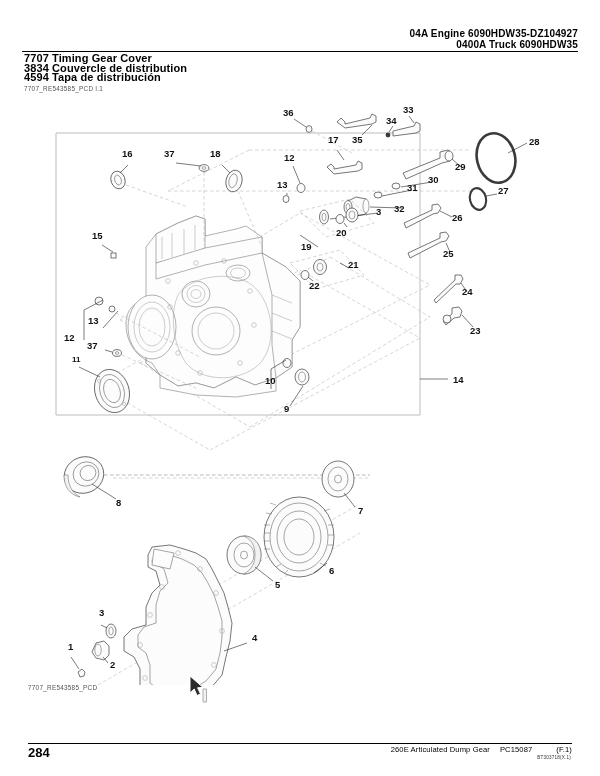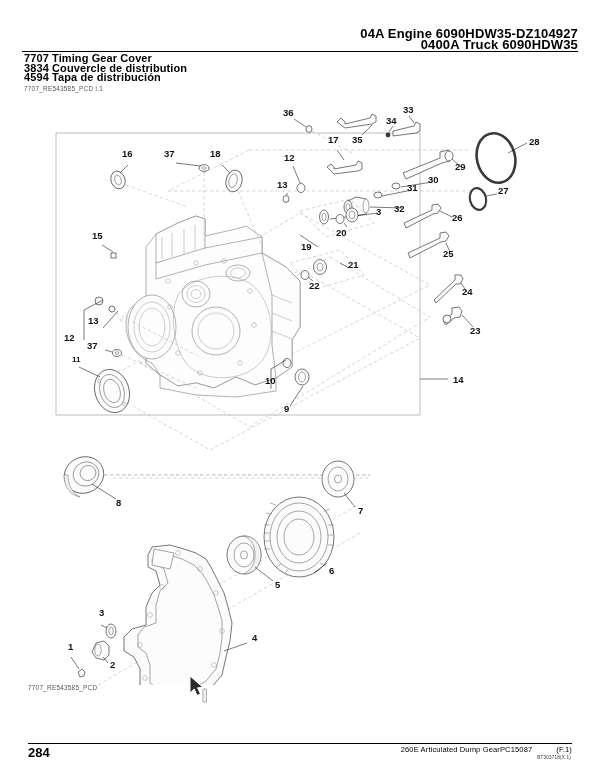--- a/index.html
+++ b/index.html
@@ -20,21 +20,21 @@
     background: #ffffff;
     overflow: hidden;
   }
 
   
   .hdr-model-lines {
     position: absolute;
     top: 28px;
     right: 22px;
     text-align: right;
-    font-size: 13px;
+    font-size: 10px;
     font-weight: bold;
     line-height: 11px;
     letter-spacing: 0.15px;
     white-space: nowrap;
   }
   .hdr-rule {
     position: absolute;
     left: 22px;
     right: 22px;
     top: 51px;
@@ -90,21 +90,21 @@
     position: absolute;
     right: 28px;
     top: 745px;
     text-align: right;
     white-space: nowrap;
   }
   .ftr-right .main {
     font-size: 7.6px;
     letter-spacing: 0.1px;
   }
-  .ftr-right .main .pc { }
+  .ftr-right .main .pc { margin-left: 10px; }
   .ftr-right .main .fn { margin-left: 24px; }
   .ftr-right .sub {
     font-size: 4.6px;
     color: #333;
     letter-spacing: 0.2px;
     margin-top: 1px;
     margin-right: 1px;
   }
 
   

